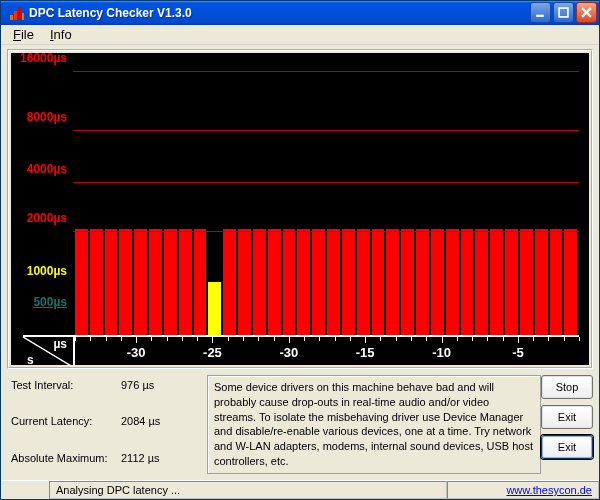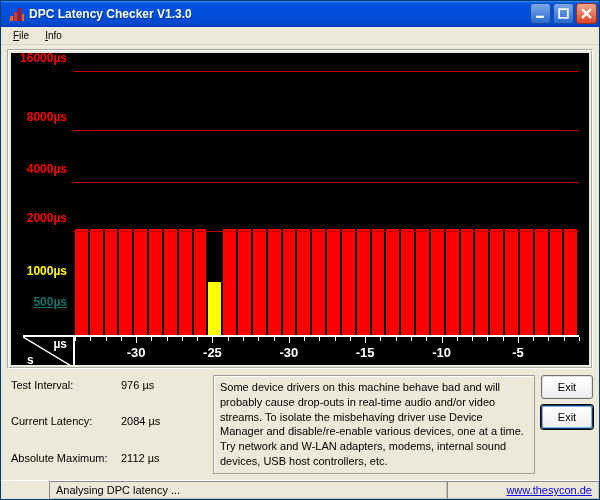--- a/index.html
+++ b/index.html
@@ -12,21 +12,21 @@
   .titlebar-icon { width:16px; height:16px; margin-right:4px; display:flex; }
   .titlebar-icon svg { width:16px; height:16px; }
   .title-text { font-weight:bold; font-size:12px; flex:1; text-shadow:1px 1px 1px rgba(0,0,0,0.3);}
   .win-btns { display:flex; gap:2px;}
   .win-btn { width:21px; height:21px; background:linear-gradient(to bottom,#7ba7e6,#2a6ad2);
              border:1px solid #1a4aa2; border-radius:3px; display:flex; align-items:center;
              justify-content:center; color:white; font-weight:bold; font-family:Arial;}
   .win-btn.close { background:linear-gradient(to bottom,#f1a689,#d9472b); border-color:#a12d16;}
   .win-btn svg { width:11px; height:11px; }
   .menubar { height:20px; background:#ece9d8; display:flex; align-items:center; padding:0 4px;
-             border-bottom:1px solid #d6d3ce; font-size:10px;}
+             border-bottom:1px solid #d6d3ce; font-size:13px;}
   .menu-item { padding:2px 8px; cursor:default;}
   .menu-item u { text-decoration:underline; }
   .client { flex:1; padding:4px 6px 0 6px; display:flex; flex-direction:column;}
   .chart-frame { border:2px groove #fff; padding:2px; background:#ece9d8; }
   .chart { background:#000; height:312px; position:relative; }
   .plot-area { position:absolute; left:62px; right:10px; top:10px; bottom:30px; }
   .gridline { position:absolute; left:0; right:0; height:1px; background:#c00000; }
   .ylabel { position:absolute; right:100%; margin-right:6px; transform:translateY(-50%);
             font-size:12px; font-weight:bold; white-space:nowrap;}
   .ylabel.red { color:#ff0000;}
@@ -40,21 +40,21 @@
   .xaxis { position:absolute; left:12px; right:10px; bottom:0; height:30px;
            border-top:2px solid #fff; color:#fff; }
   .corner { position:absolute; left:0; top:0; width:50px; height:30px; }
   .corner .diag { position:absolute; inset:0; }
   .ctop { position:absolute; top:0; right:6px; font-weight:bold; font-size:12px;}
   .cbot { position:absolute; bottom:0; left:4px; font-weight:bold; font-size:12px;}
   .ticks { position:absolute; left:50px; right:0; top:0; bottom:0; border-left:2px solid #fff;}
   .tick { position:absolute; top:0; width:1px; height:6px; background:#fff;}
   .tick.small { height:4px; }
   .tick-lbl { position:absolute; top:8px; transform:translateX(-50%); font-weight:bold; font-size:13px;}
-  .lower { display:flex; padding:6px 0 6px 0; gap:6px;}
+  .lower { display:flex; padding:6px 0 6px 0; gap:0;}
   .stats { width:200px; padding:4px 0 0 4px; display:grid;
            grid-template-columns: 110px 70px; row-gap:14px; font-size:11px;}
   .msg { flex:1; border:1px solid #a0a0a0; background:#ece9d8; padding:4px 6px;
          font-size:11px; line-height:1.35; box-shadow: inset 1px 1px 0 #fff;}
   .btncol { width:52px; display:flex; flex-direction:column; gap:6px; padding-top:0;}
   .btn { height:24px; border:1px solid #707070; background:linear-gradient(#fff,#eee);
          border-radius:3px; font-size:11px; display:flex; align-items:center;
          justify-content:center; box-shadow:0 0 0 1px #e0e0e0 inset;}
   .btn.focus { border:1px solid #003c74; box-shadow:0 0 0 1px #88b0e0 inset, 0 0 0 1px #000;}
   .statusbar { height:20px; border-top:1px solid #fff; display:flex; font-size:11px;}
@@ -212,20 +212,21 @@
       <div class="stats">
         <div>Test Interval:</div>
         <div>976 µs</div>
         <div>Current Latency:</div>
         <div>2084 µs</div>
         <div>Absolute Maximum:</div>
         <div>2112 µs</div>
       </div>
       <div class="msg">Some device drivers on this machine behave bad and will probably cause drop-outs in real-time audio and/or video streams. To isolate the misbehaving driver use Device Manager and disable/re-enable various devices, one at a time. Try network and W-LAN adapters, modems, internal sound devices, USB host controllers, etc.</div>
       <div class="btncol">
+        <div class="btn">Stop</div>
         <div class="btn">Exit</div>
         <div class="btn focus">Exit</div>
       </div>
     </div>
   </div>
 
   <div class="statusbar">
     <div class="status-cell left">Analysing DPC latency ...</div>
     <div class="status-cell right">
       <span class="link">www.thesycon.de</span>

